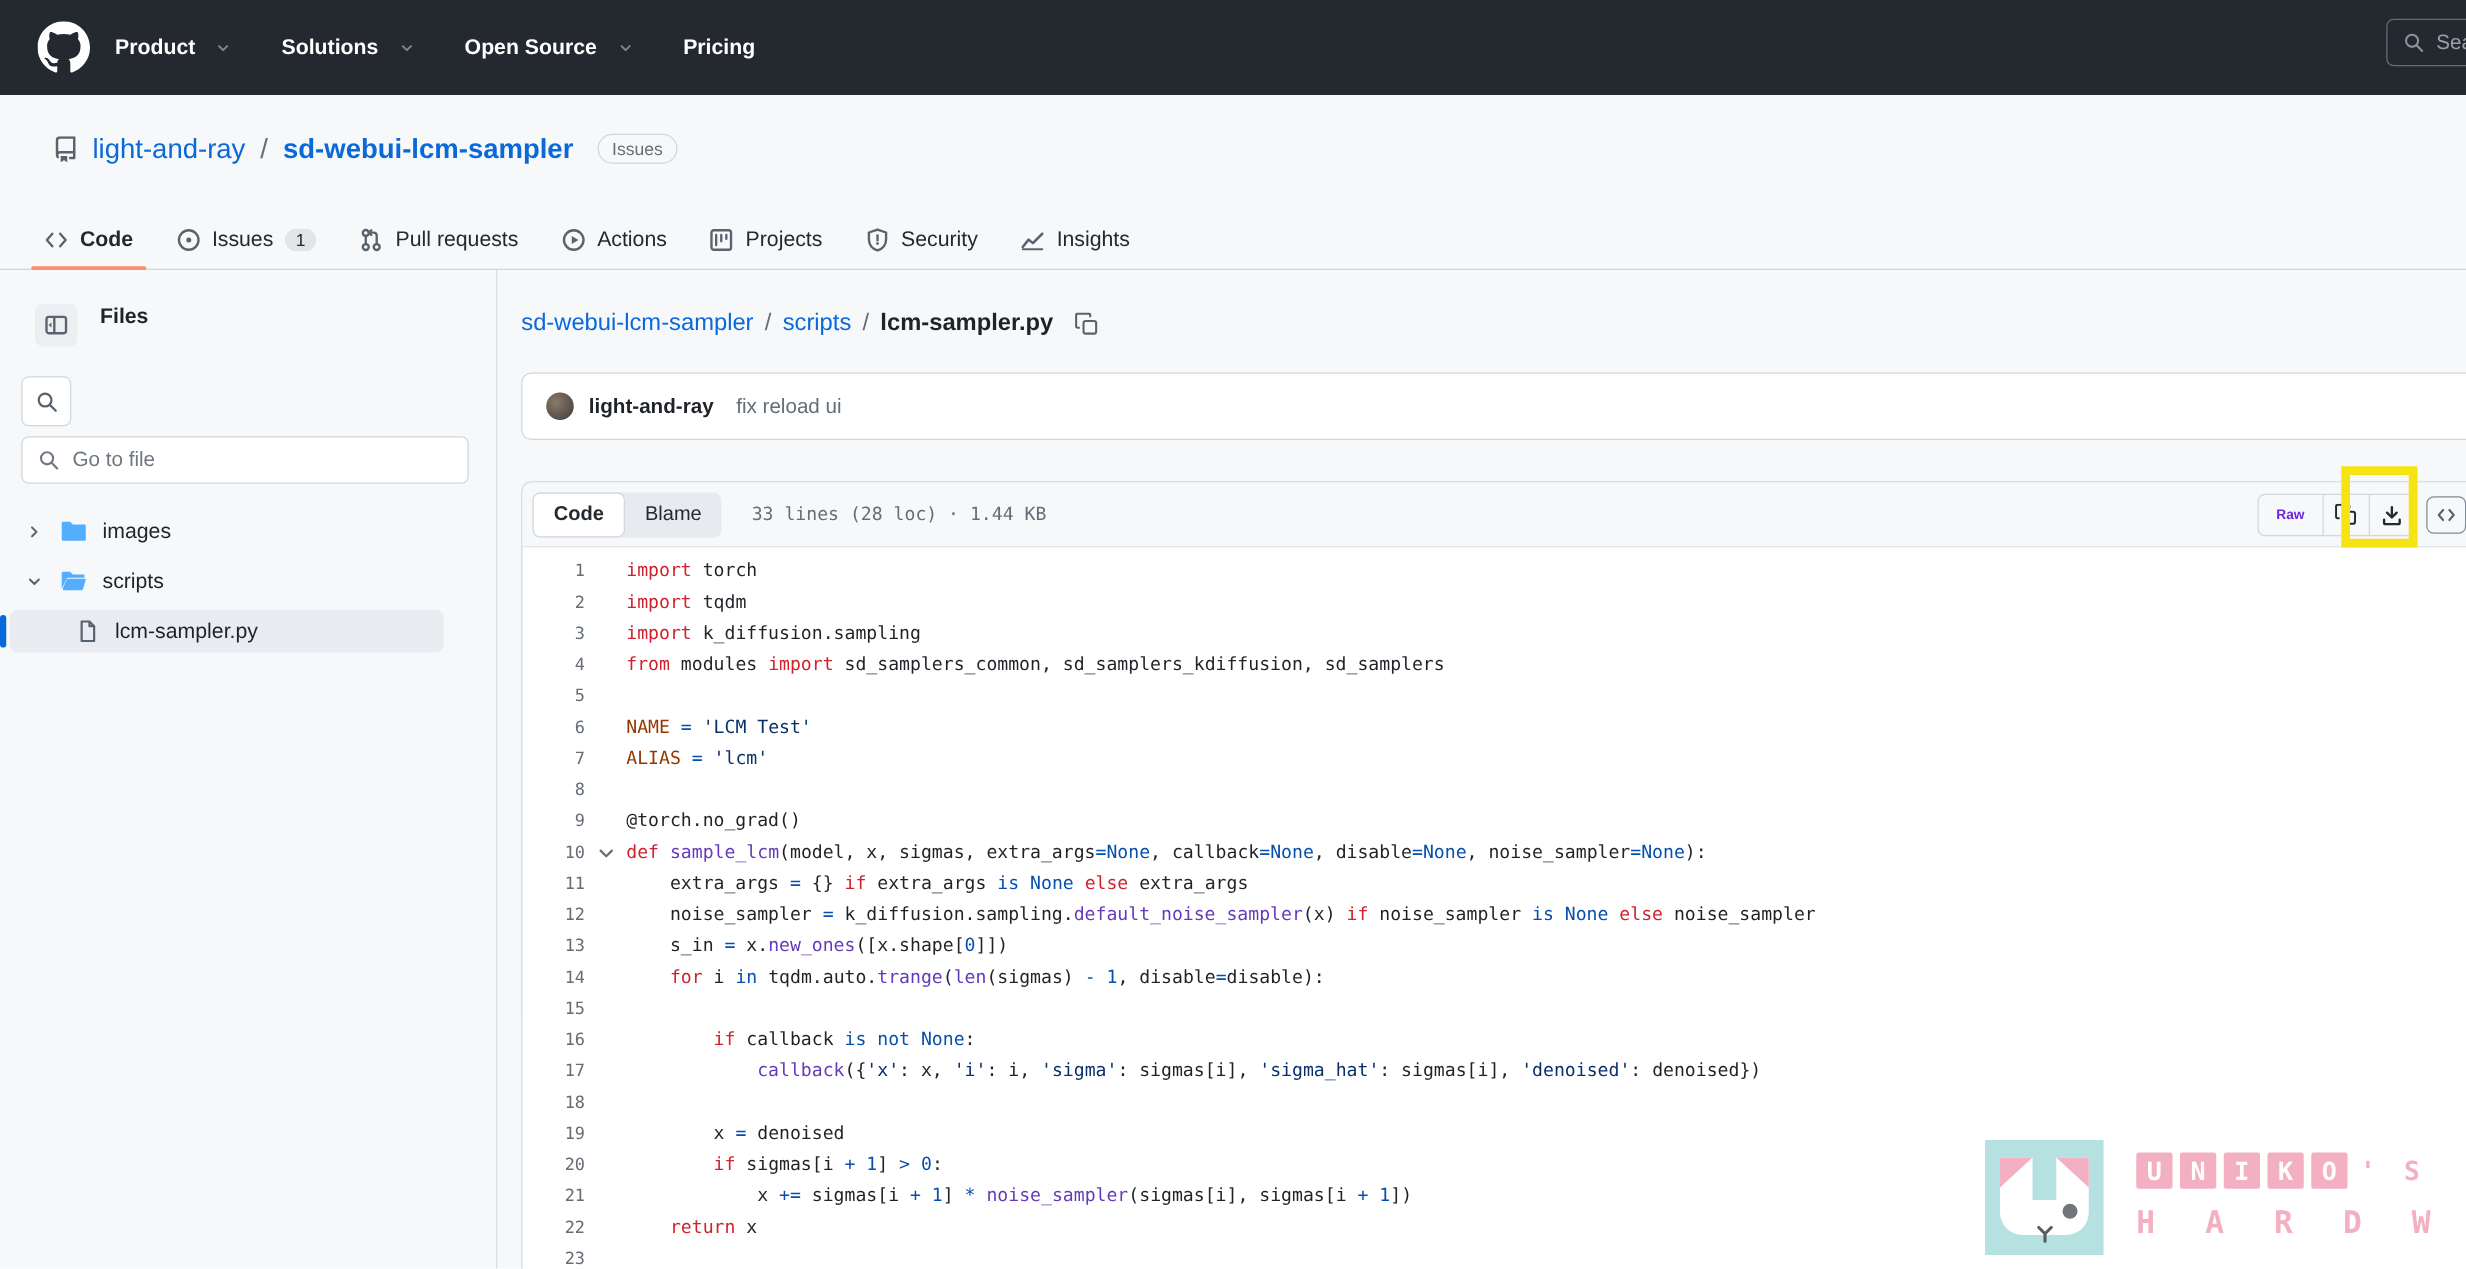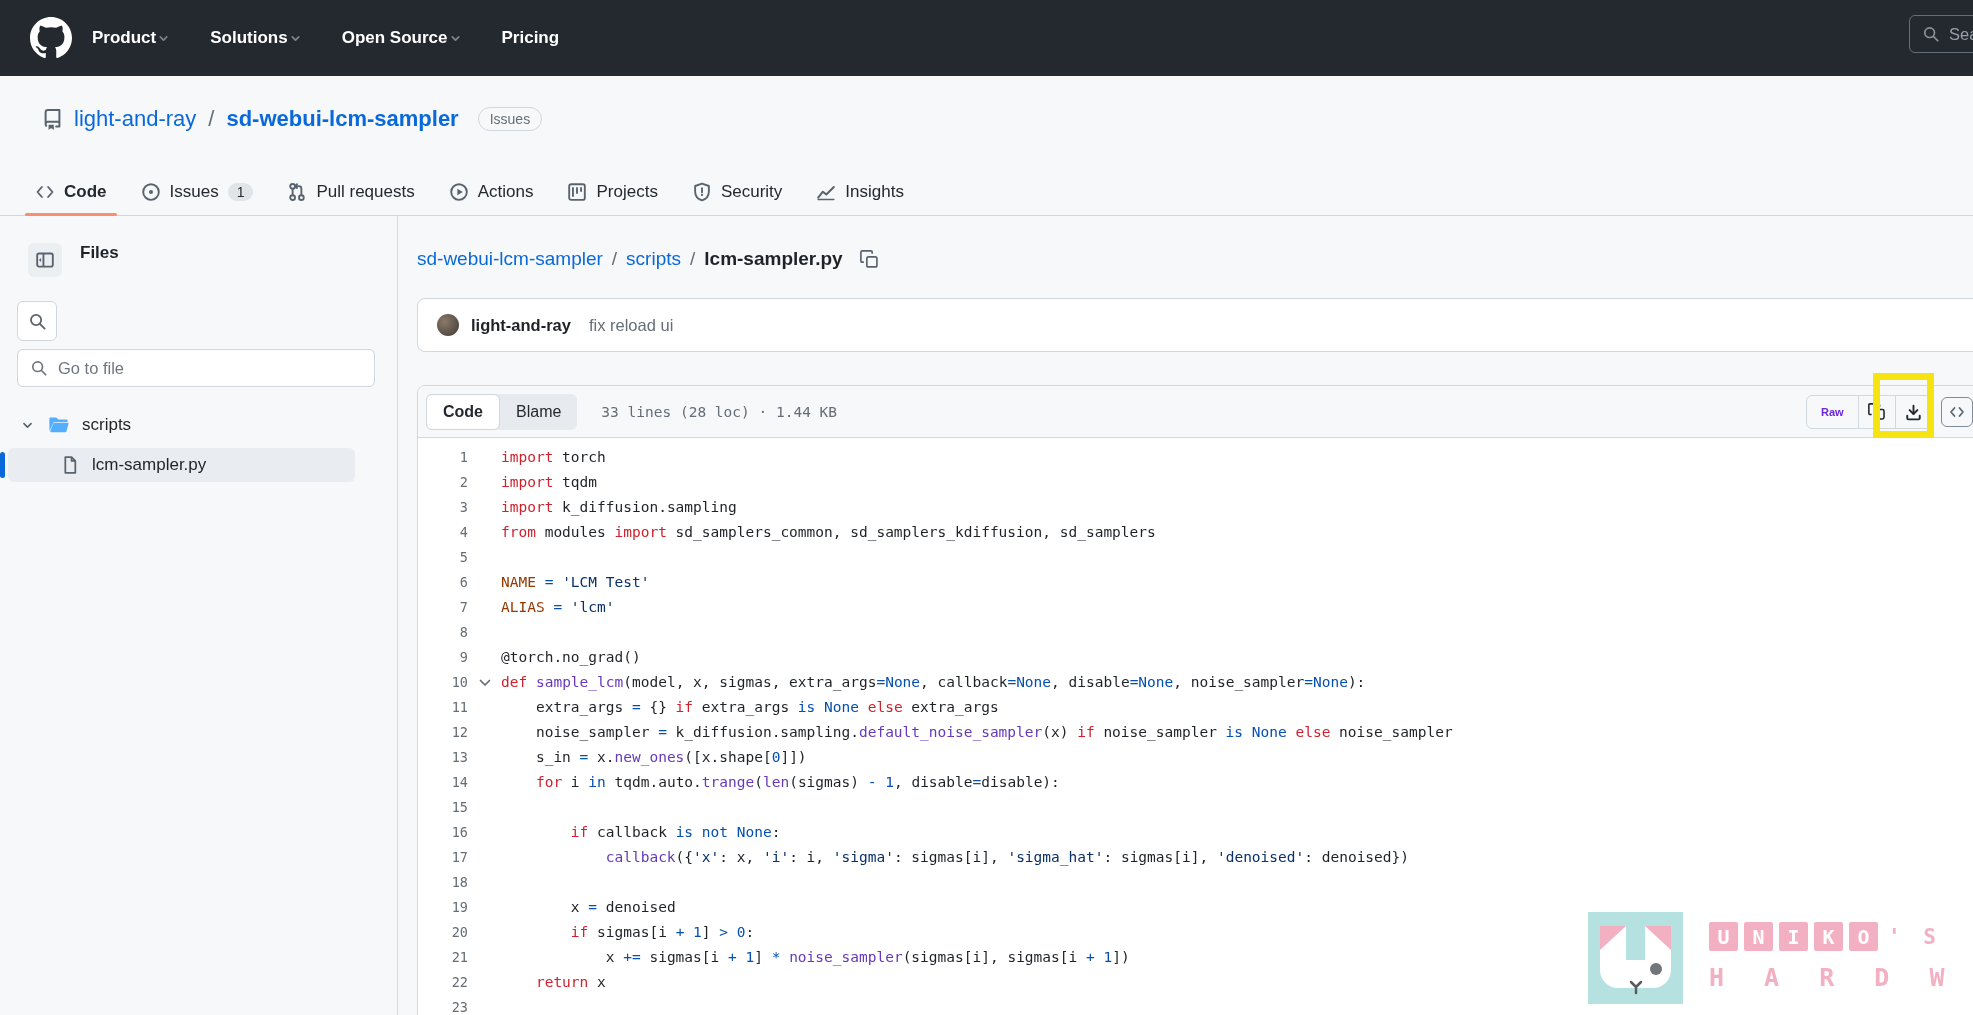--- a/index.html
+++ b/index.html
@@ -3,21 +3,21 @@
 <meta charset="utf-8">
 <style>
   html,body{margin:0;padding:0;}
   body{font-family:"Liberation Sans",sans-serif;background:#fff;}
   #screen{position:relative;width:1973px;height:1015px;overflow:hidden;background:#fff;}
 
   
   .topnav{position:absolute;top:0;left:0;width:100%;height:76px;background:#24292f;display:flex;align-items:center;padding-left:30px;box-sizing:border-box;}
   .gh-logo{width:42px;height:42px;margin-right:20px;flex-shrink:0;cursor:pointer;}
   .nav-links{display:flex;gap:40px;align-items:center;}
-  .nav-link{color:#fff;font-size:17px;font-weight:600;display:flex;align-items:center;gap:1px;cursor:pointer;white-space:nowrap;}
+  .nav-link{color:#fff;font-size:17px;font-weight:600;display:flex;align-items:center;gap:16px;cursor:pointer;white-space:nowrap;}
   .nav-search{position:absolute;left:1909px;top:15px;width:200px;height:38px;border:1px solid #636e7b;border-radius:6px;display:flex;align-items:center;gap:9px;padding-left:12px;box-sizing:border-box;color:#97a0aa;font-size:16.5px;}
 
   
   .repo-head{position:absolute;top:76px;left:0;width:100%;height:140px;background:#f6f8fa;border-bottom:1px solid #d0d7de;box-sizing:border-box;}
   .repo-title{position:absolute;left:42px;top:30px;display:flex;align-items:center;gap:11px;font-size:22px;}
   .repo-owner{color:#0969da;cursor:pointer;}
   .repo-slash{color:#656d76;padding:0 1px;}
   .repo-name{color:#0969da;font-weight:600;cursor:pointer;}
   .badge-public{border:1px solid #d0d7de;color:#656d76;border-radius:999px;font-size:14px;padding:3px 11px;margin-left:8px;}
   .tabs{position:absolute;left:25px;bottom:0;display:flex;}
@@ -234,20 +234,33 @@
       <svg width="18" height="18" viewBox="0 0 16 16">
           <circle cx="6.8" cy="6.8" r="4.3" fill="none" stroke="#6e7781" stroke-width="1.5"></circle>
           <path d="M10.2 10.2 14 14" stroke="#6e7781" stroke-width="1.5" stroke-linecap="round"></path>
         </svg>
       <span>Go to file</span>
     </div>
     <div class="tree">
       <div class="tree-row">
         <span class="chev">
           <svg width="15" height="15" viewBox="0 0 16 16">
+              <path d="M6 4.2 9.8 8 6 11.8" fill="none" stroke="#59636e" stroke-width="1.7" stroke-linecap="round" stroke-linejoin="round"></path>
+            </svg>
+        </span>
+        <span class="t-icon">
+          <svg width="22" height="22" viewBox="0 0 16 16">
+              <path fill="#54aeff" d="M1.75 2.5h3.9c.2 0 .39.08.53.22l1.28 1.28h6.79c.41 0 .75.34.75.75v8c0 .41-.34.75-.75.75H1.75A.75.75 0 0 1 1 12.75v-9.5c0-.41.34-.75.75-.75Z"></path>
+            </svg>
+        </span>
+        <span>images</span>
+      </div>
+      <div class="tree-row">
+        <span class="chev">
+          <svg width="15" height="15" viewBox="0 0 16 16">
               <path d="M4.2 6 8 9.8 11.8 6" fill="none" stroke="#59636e" stroke-width="1.7" stroke-linecap="round" stroke-linejoin="round"></path>
             </svg>
         </span>
         <span class="t-icon">
           <svg width="22" height="22" viewBox="0 0 16 16">
               <path fill="#54aeff" d="M1 12.4V3.25c0-.41.34-.75.75-.75h3.9c.2 0 .39.08.53.22L7.46 4h6.04c.41 0 .75.34.75.75V6H4.2Z"></path>
               <path fill="#54aeff" d="M4.1 6.6h11l-1.72 6.06c-.09.32-.38.54-.72.54H2.35c-.5 0-.86-.48-.72-.96Z"></path>
             </svg>
         </span>
         <span>scripts</span>

